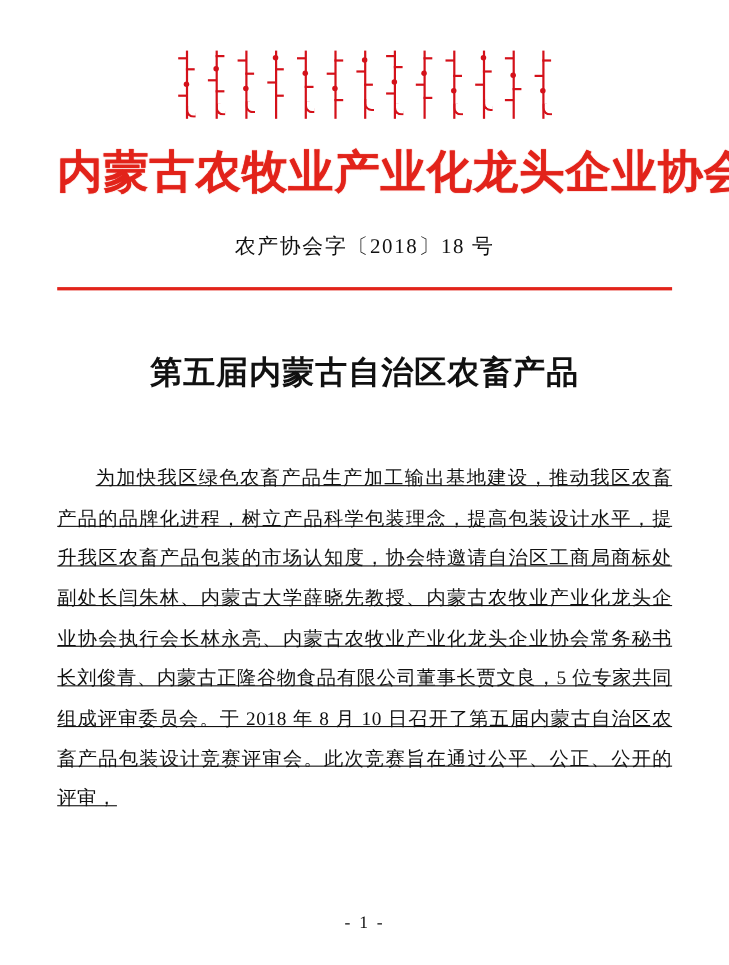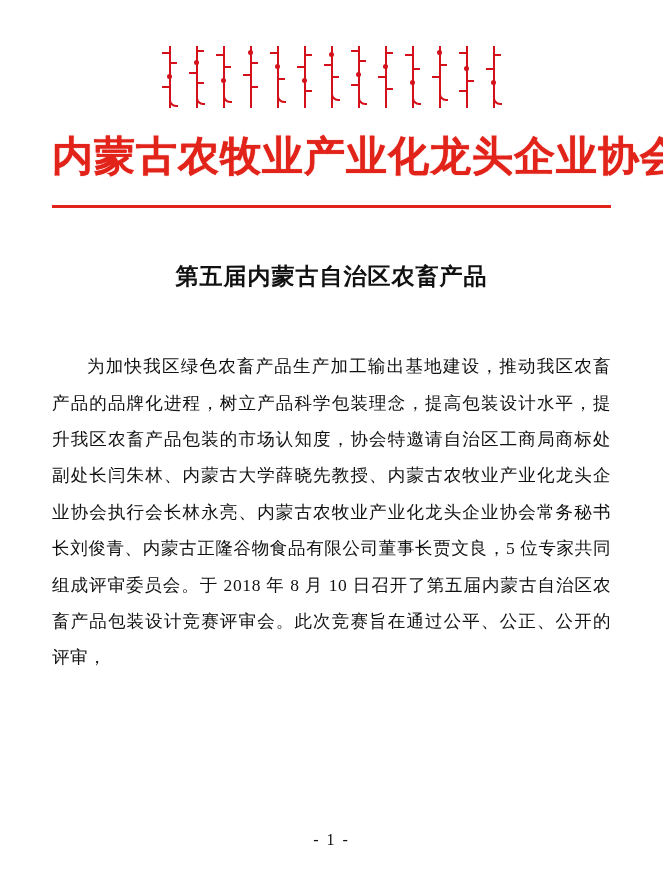--- a/index.html
+++ b/index.html
@@ -98,21 +98,21 @@
 
   .red-rule {
     height: 3px;
     background: #e2231a;
     margin: 24px 0 0 0;
   }
 
   
   .doc-title {
     text-align: center;
-    font-size: 23px;
+    font-size: 29px;
     font-weight: bold;
     letter-spacing: 1px;
     margin-top: 46px;
     line-height: 2.0;
     color: #111;
   }
   .doc-title .line2 {
     display: block;
     margin-top: 14px;
   }
@@ -123,20 +123,21 @@
     font-size: 17.5px;
     line-height: 2.08;
     text-align: justify;
     text-justify: inter-ideograph;
     letter-spacing: 0.6px;
     color: #111;
   }
   .body-text p {
     margin: 0;
     text-indent: 2em;
+    text-decoration: underline;
   }
 
   
   .page-number {
     position: absolute;
     bottom: 28px;
     left: 0;
     width: 100%;
     text-align: center;
     font-size: 16px;
@@ -241,20 +242,21 @@
       <div class="stem"></div>
       <div class="tick" style="left:8px;top:10px;"></div>
       <div class="tick" style="left:1px;top:24px;"></div>
       <div class="bead" style="top:36px;"></div>
       <div class="hook" style="top:50px;"></div>
     </div>
   </div>
 
   <div class="masthead">内蒙古农牧业产业化龙头企业协会文件</div>
 
+  <div class="doc-number">农产协会字〔2018〕18 号</div>
 
   <div class="red-rule"></div>
 
   <div class="doc-title">
     <span>第五届内蒙古自治区农畜产品</span>
   </div>
 
   <div class="body-text">
     <p>为加快我区绿色农畜产品生产加工输出基地建设，推动我区农畜产品的品牌化进程，树立产品科学包装理念，提高包装设计水平，提升我区农畜产品包装的市场认知度，协会特邀请自治区工商局商标处副处长闫朱林、内蒙古大学薛晓先教授、内蒙古农牧业产业化龙头企业协会执行会长林永亮、内蒙古农牧业产业化龙头企业协会常务秘书长刘俊青、内蒙古正隆谷物食品有限公司董事长贾文良，5 位专家共同组成评审委员会。于 2018 年 8 月 10 日召开了第五届内蒙古自治区农畜产品包装设计竞赛评审会。此次竞赛旨在通过公平、公正、公开的评审，</p>
   </div>

